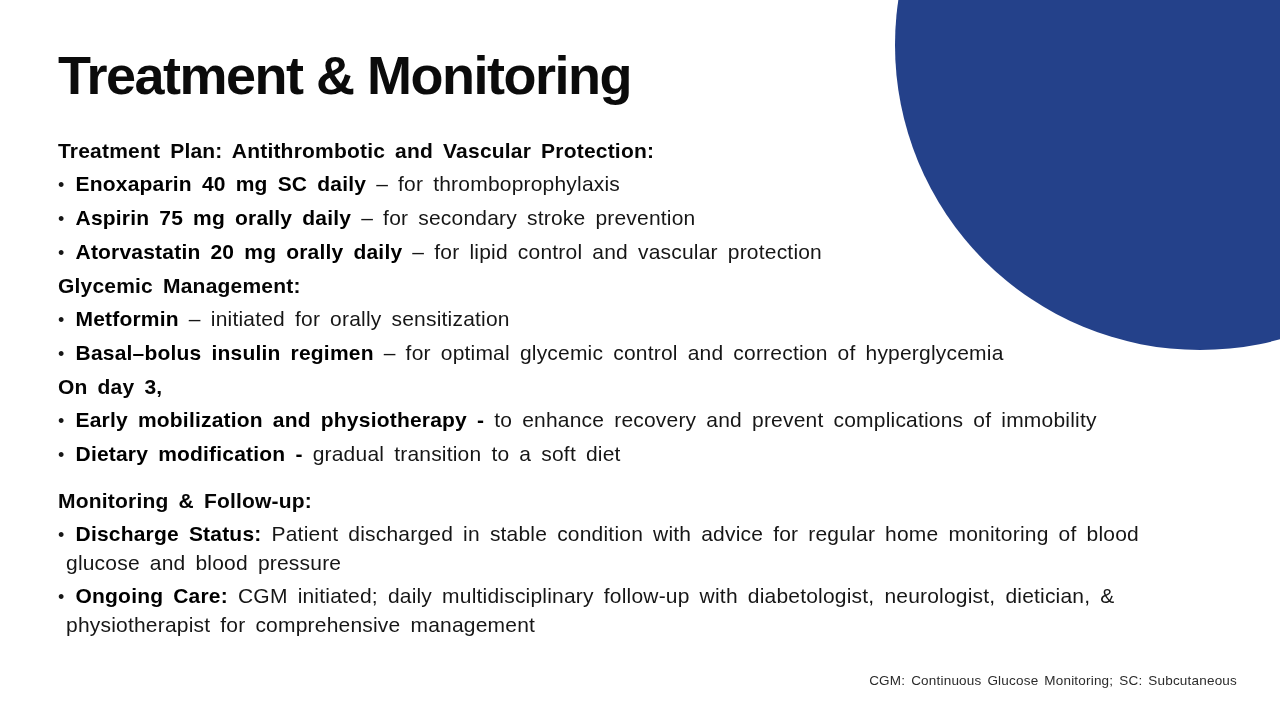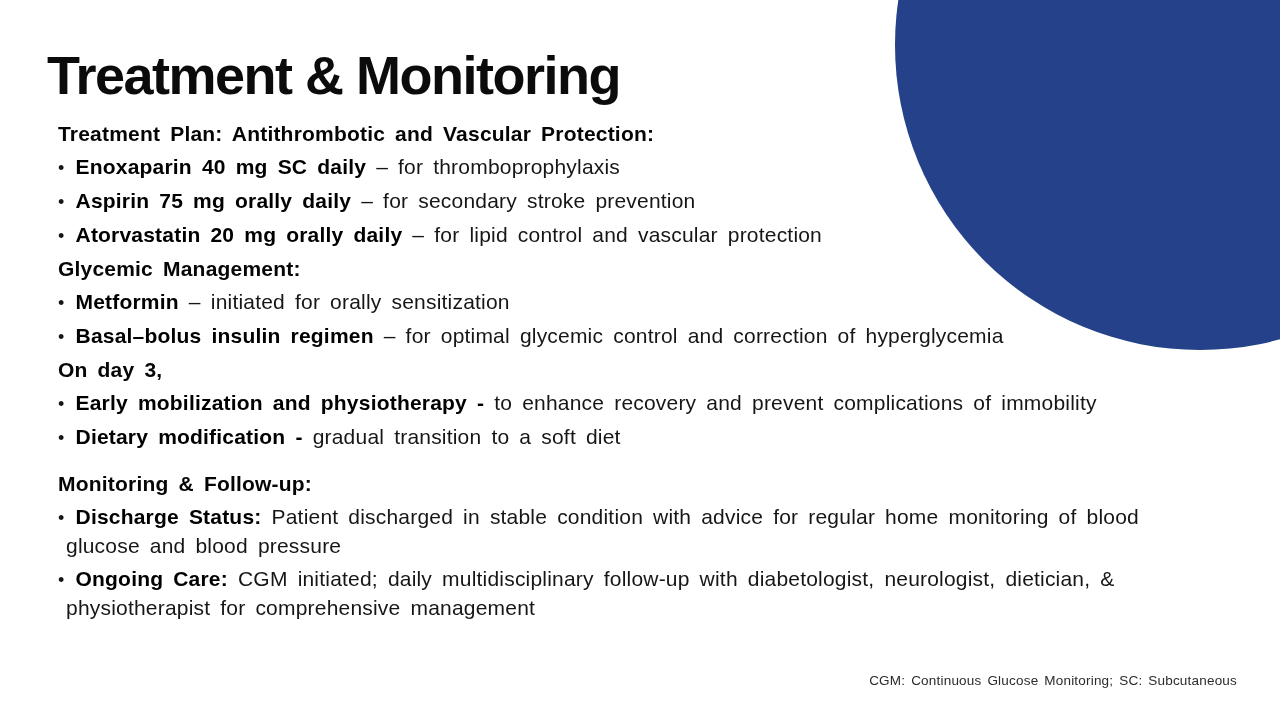--- a/index.html
+++ b/index.html
@@ -17,33 +17,33 @@
     left: 895px;
     top: -260px;
     width: 610px;
     height: 610px;
     border-radius: 50%;
     background: #24418A;
   }
 
   .title {
     position: absolute;
-    left: 47px;
+    left: 58px;
     top: 44px;
     font-size: 54px;
     font-weight: 800;
     letter-spacing: -1.5px;
     color: #0b0b0b;
     white-space: nowrap;
   }
 
   .content {
     position: absolute;
     left: 58px;
-    top: 120px;
+    top: 137px;
     width: 1110px;
     font-size: 21px;
     letter-spacing: 0.2px;
     word-spacing: 4px;
     color: #161616;
   }
   .content .line { line-height: 28px; margin-bottom: 5px; }
 
   .sec-heading {
     font-weight: 700;

